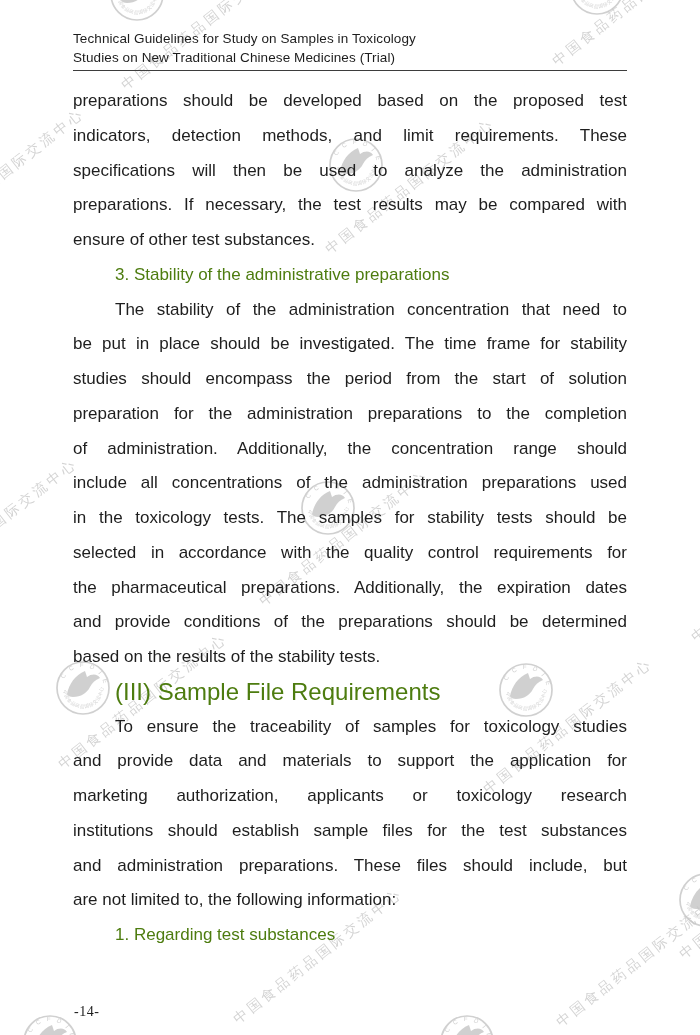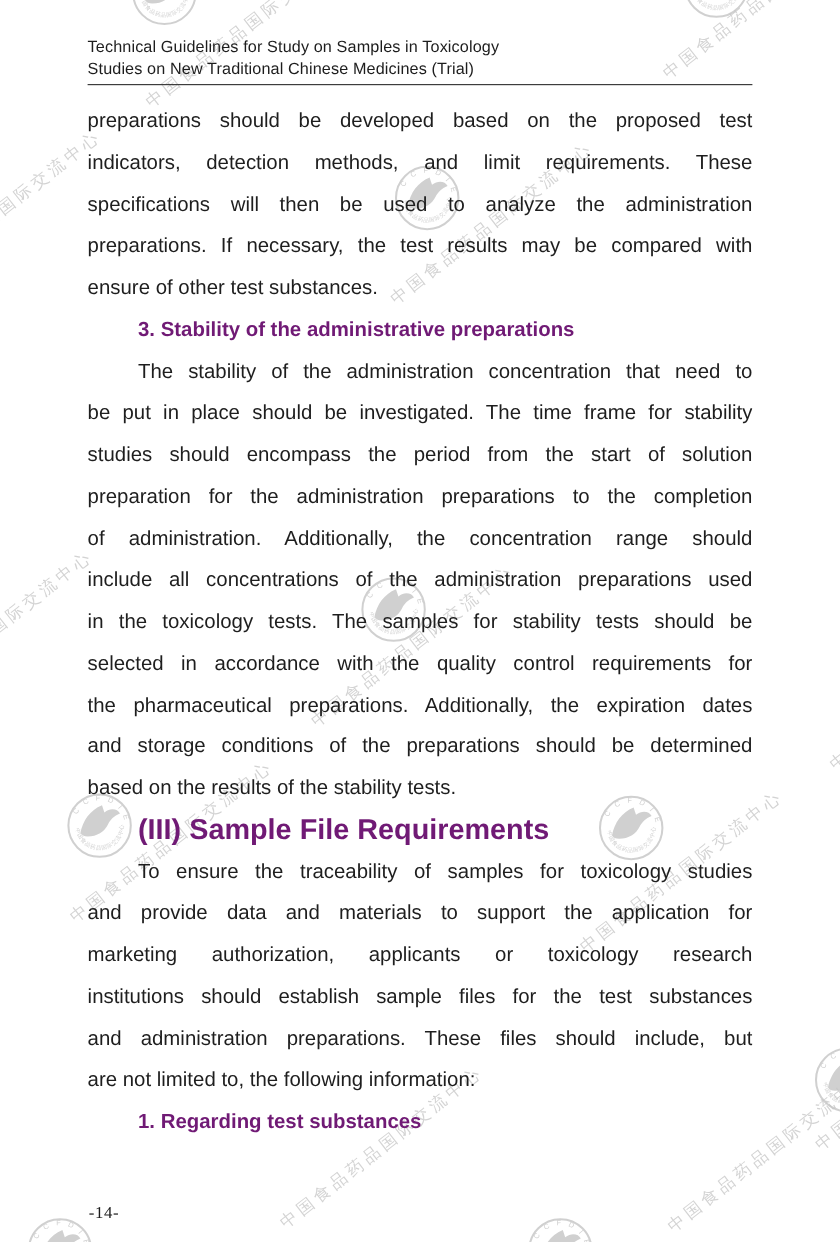--- a/index.html
+++ b/index.html
@@ -27,21 +27,21 @@
     font-size:17px;line-height:34.75px;color:#1e1e1e;
   }
   .bodyline{
     height:34.75px;overflow:hidden;
     text-align:justify;text-align-last:justify;
   }
   .bodyline.lastline{text-align-last:left;}
   .bodyline.first-indent{text-indent:42px;}
   .heading{
     height:34.75px;overflow:hidden;padding-left:42px;
-    font-weight:bold;color:#701a75;font-size:17px;
+    font-weight:normal;color:#4d7c0f;font-size:17px;
   }
   .heading.heading-lg{font-size:24px;}
   .footer-num{
     position:absolute;left:74px;top:1004px;
     font-family:"Liberation Serif",serif;font-size:14px;color:#1c1c1c;letter-spacing:.5px;
   }
 </style>
 </head>
 <body>
 
@@ -204,21 +204,21 @@
         <div class="heading">3. Stability of the administrative preparations</div>
         <div class="bodyline first-indent">The stability of the administration concentration that need to</div>
         <div class="bodyline">be put in place should be investigated. The time frame for stability</div>
         <div class="bodyline">studies should encompass the period from the start of solution</div>
         <div class="bodyline">preparation for the administration preparations to the completion</div>
         <div class="bodyline">of administration. Additionally, the concentration range should</div>
         <div class="bodyline">include all concentrations of the administration preparations used</div>
         <div class="bodyline">in the toxicology tests. The samples for stability tests should be</div>
         <div class="bodyline">selected in accordance with the quality control requirements for</div>
         <div class="bodyline">the pharmaceutical preparations. Additionally, the expiration dates</div>
-        <div class="bodyline">and storage conditions of the preparations should be determined</div>
+        <div class="bodyline">and provide conditions of the preparations should be determined</div>
         <div class="bodyline lastline">based on the results of the stability tests.</div>
         <div class="heading heading-lg">(III) Sample File Requirements</div>
         <div class="bodyline first-indent">To ensure the traceability of samples for toxicology studies</div>
         <div class="bodyline">and provide data and materials to support the application for</div>
         <div class="bodyline">marketing authorization, applicants or toxicology research</div>
         <div class="bodyline">institutions should establish sample files for the test substances</div>
         <div class="bodyline">and administration preparations. These files should include, but</div>
         <div class="bodyline lastline">are not limited to, the following information:</div>
         <div class="heading">1. Regarding test substances</div>
       </main>

